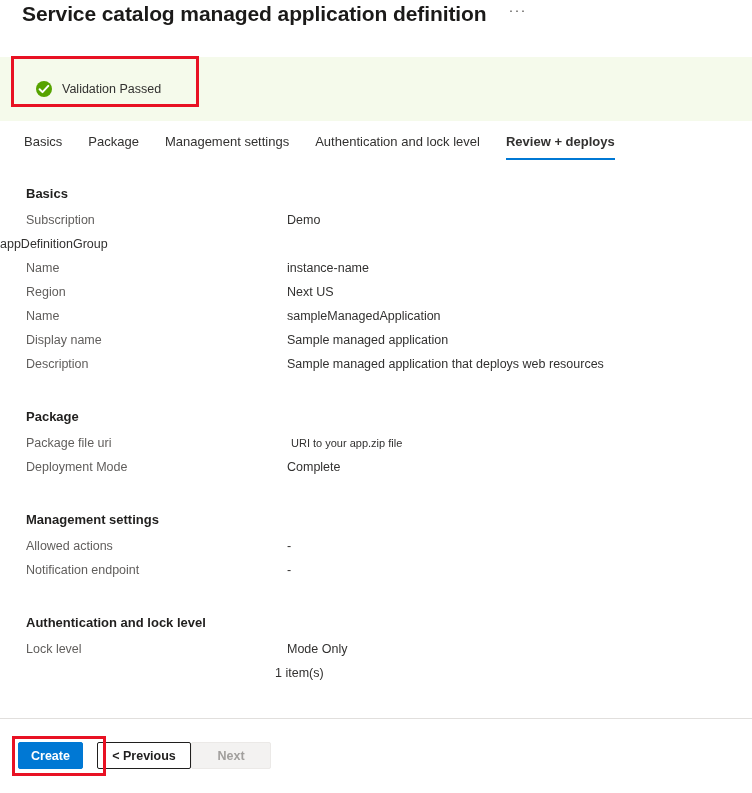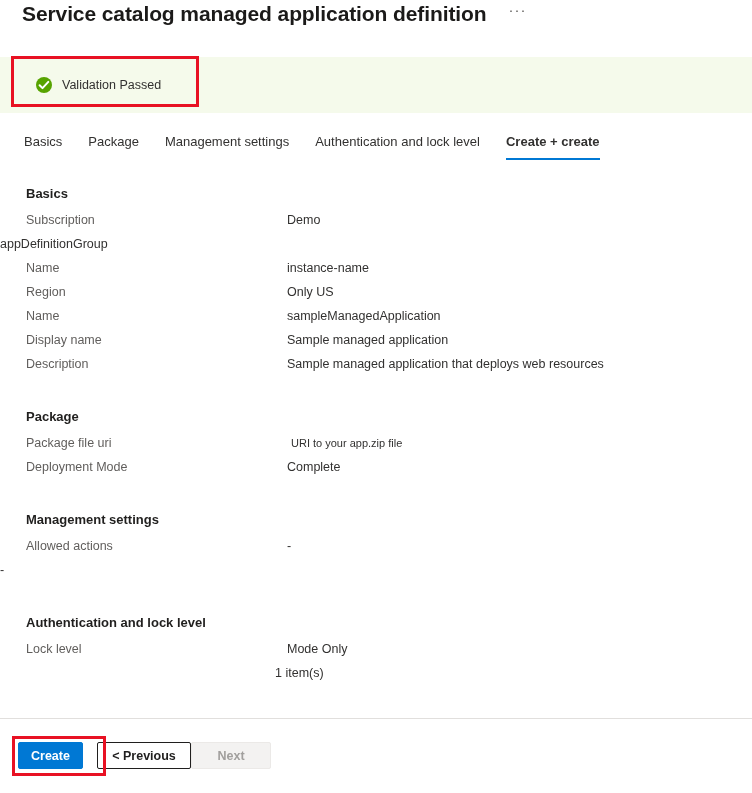--- a/index.html
+++ b/index.html
@@ -40,21 +40,21 @@
     padding-bottom: 8px;
     cursor: pointer;
   }
 
   
   .validation-banner {
     position: absolute;
     left: 0;
     top: 57px;
     width: 752px;
-    height: 56px;
+    height: 64px;
     background: #f5faeb;
     display: flex;
     align-items: center;
   }
   .validation-inner {
     display: flex;
     align-items: center;
     margin-left: 36px;
   }
   .check-icon {
@@ -227,41 +227,41 @@
     <span class="validation-text">Validation Passed</span>
   </div>
 </div>
 <div class="annot-box-banner"></div>
 
 <div class="tabs">
   <div class="tab">Basics</div>
   <div class="tab">Package</div>
   <div class="tab">Management settings</div>
   <div class="tab">Authentication and lock level</div>
-  <div class="tab active">Create + create</div>
+  <div class="tab active">Review + deploys</div>
 </div>
 
 <div class="review-body">
 
   <div class="section">
     <div class="section-heading">Basics</div>
     <div class="kv-row">
       <div class="kv-label">Subscription</div>
       <div class="kv-value">Demo</div>
     </div>
     <div class="kv-row">
       <div class="kv-value">appDefinitionGroup</div>
     </div>
     <div class="kv-row">
       <div class="kv-label">Name</div>
       <div class="kv-value">instance-name</div>
     </div>
     <div class="kv-row">
       <div class="kv-label">Region</div>
-      <div class="kv-value">Only US</div>
+      <div class="kv-value">Next US</div>
     </div>
     <div class="kv-row">
       <div class="kv-label">Name</div>
       <div class="kv-value">sampleManagedApplication</div>
     </div>
     <div class="kv-row">
       <div class="kv-label">Display name</div>
       <div class="kv-value">Sample managed application</div>
     </div>
     <div class="kv-row">
@@ -286,20 +286,21 @@
 
   <div class="section-gap"></div>
 
   <div class="section">
     <div class="section-heading">Management settings</div>
     <div class="kv-row">
       <div class="kv-label">Allowed actions</div>
       <div class="kv-value">-</div>
     </div>
     <div class="kv-row">
+      <div class="kv-label">Notification endpoint</div>
       <div class="kv-value">-</div>
     </div>
   </div>
 
   <div class="section-gap"></div>
 
   <div class="section">
     <div class="section-heading">Authentication and lock level</div>
     <div class="kv-row">
       <div class="kv-label">Lock level</div>

